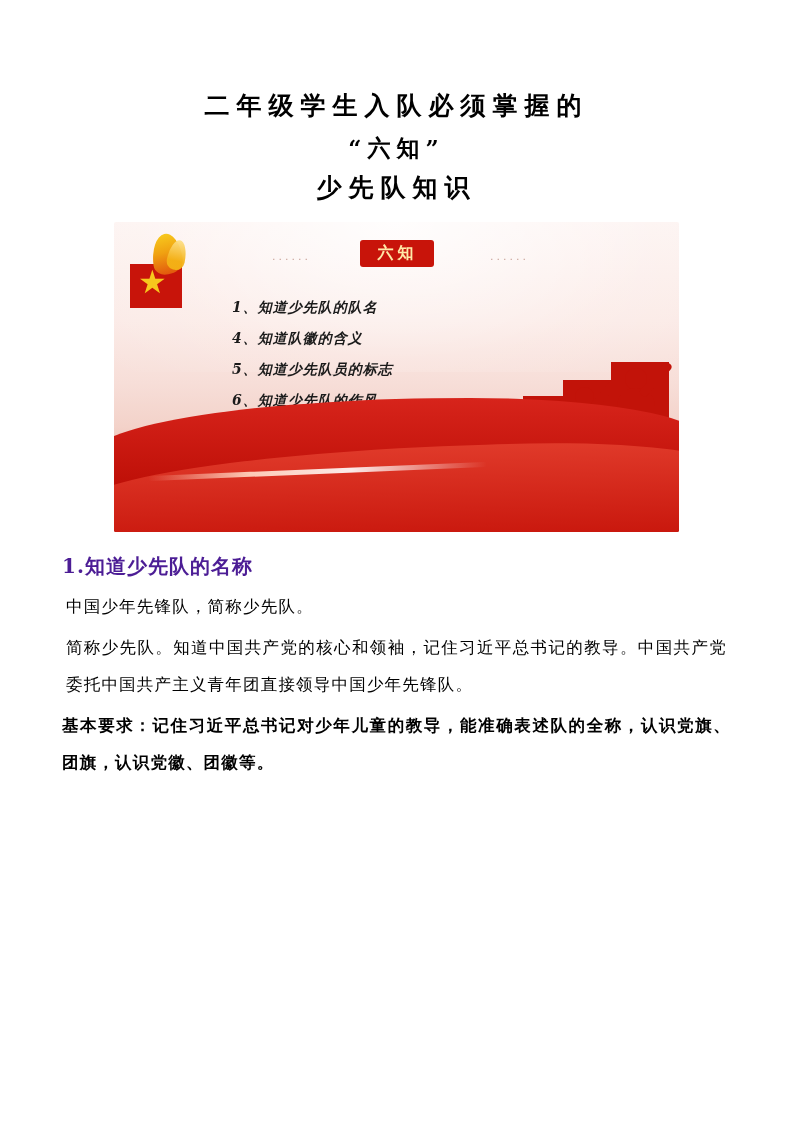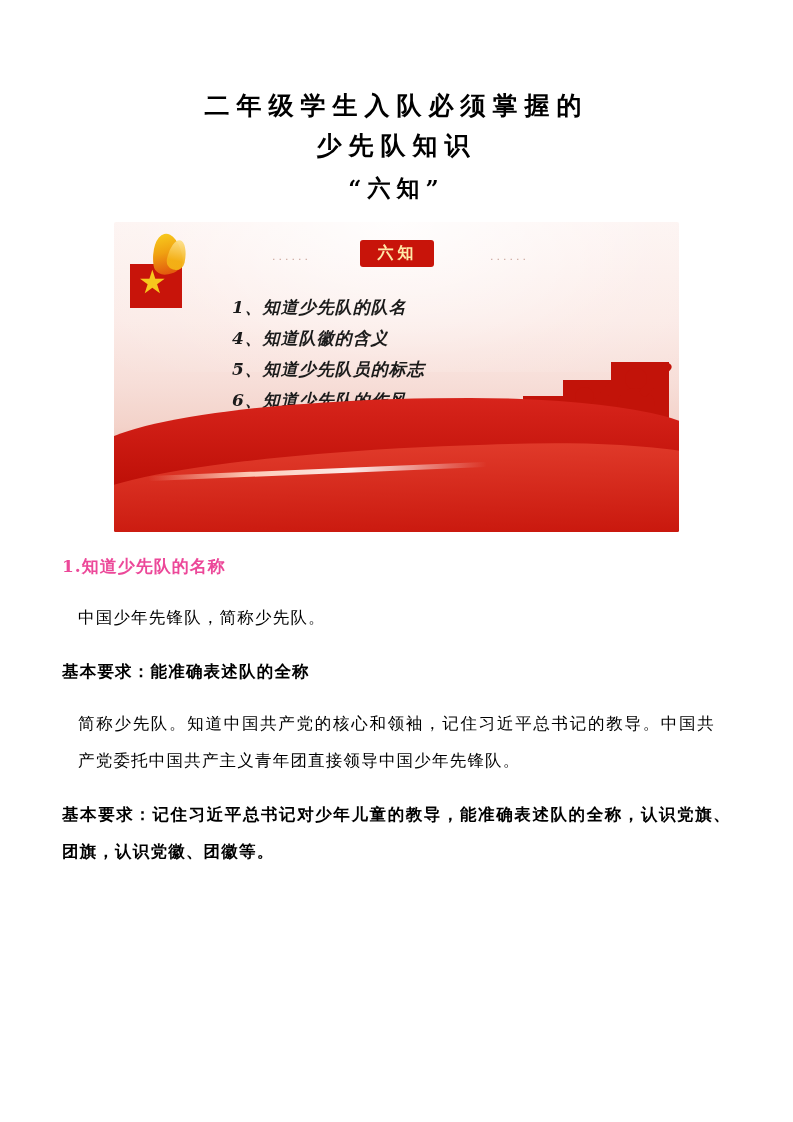--- a/index.html
+++ b/index.html
@@ -155,21 +155,21 @@
 
   .banner-list {
     position: absolute;
     left: 118px;
     top: 70px;
     width: 430px;
   }
   .banner-list li {
     list-style: none;
     font-family: "DejaVu Serif", "Liberation Serif", serif;
-    font-size: 17px;
+    font-size: 14px;
     font-weight: 700;
     color: #1b1b1b;
     line-height: 31px;
     letter-spacing: 1px;
     font-style: italic;
     white-space: nowrap;
   }
   .banner-list {
     margin: 0;
     padding: 0;
@@ -204,34 +204,34 @@
     background: #c21309;
     border-radius: 4px;
     transform-origin: bottom left;
   }
 
   
   .body-text {
     margin-top: 16px;
   }
   .h-red {
-    color: #ec4899;
-    font-family: "DejaVu Serif", "Liberation Serif", serif;
-    font-size: 17px;
+    color: #4c1d95;
+    font-family: "DejaVu Serif", "Liberation Serif", serif;
+    font-size: 20px;
     font-weight: 700;
     line-height: 36px;
     letter-spacing: 1px;
     margin: 4px 0 0 0;
   }
   .p-norm {
-    font-family: Liberation Mono, monospace;
+    font-family: Liberation Serif, serif;
     font-size: 16.5px;
     line-height: 37px;
     letter-spacing: 1.2px;
-    margin: 16px;
+    margin: 4px;
     text-align: justify;
     color: #000;
   }
   .p-bold {
     font-family: "DejaVu Serif", "Liberation Serif", serif;
     font-size: 16.5px;
     font-weight: 700;
     line-height: 37px;
     letter-spacing: 1.2px;
     margin: 0;
@@ -239,22 +239,22 @@
     color: #000;
   }
 </style>
 </head>
 <body>
 
 <div class="page">
 
   <div class="title-block">
     <div class="title-line">二年级学生入队必须掌握的</div>
+    <div class="title-line third">“六知”</div>
     <div class="title-line">少先队知识</div>
-    <div class="title-line third">“六知”</div>
   </div>
 
   <div class="banner">
     <div class="glow"></div>
 
     <div class="emblem">
       <div class="block"></div>
       <div class="starglyph">★</div>
       <div class="flame"></div>
       <div class="flame2"></div>
@@ -296,21 +296,20 @@
     <div class="wave-back"></div>
     <div class="wave-mid"></div>
     <div class="wave-thin"></div>
   </div>
 
   <div class="body-text">
 
     <div>
       <p class="h-red">1.知道少先队的名称</p>
       <p class="p-norm">中国少年先锋队，简称少先队。</p>
-      <p class="p-bold">基本要求：能准确表述队的全称</p>
     </div>
 
     <div>
       <p class="p-norm">简称少先队。知道中国共产党的核心和领袖，记住习近平总书记的教导。中国共产党委托中国共产主义青年团直接领导中国少年先锋队。</p>
       <p class="p-bold">基本要求：记住习近平总书记对少年儿童的教导，能准确表述队的全称，认识党旗、团旗，认识党徽、团徽等。</p>
     </div>
 
   </div>
 
 </div>

